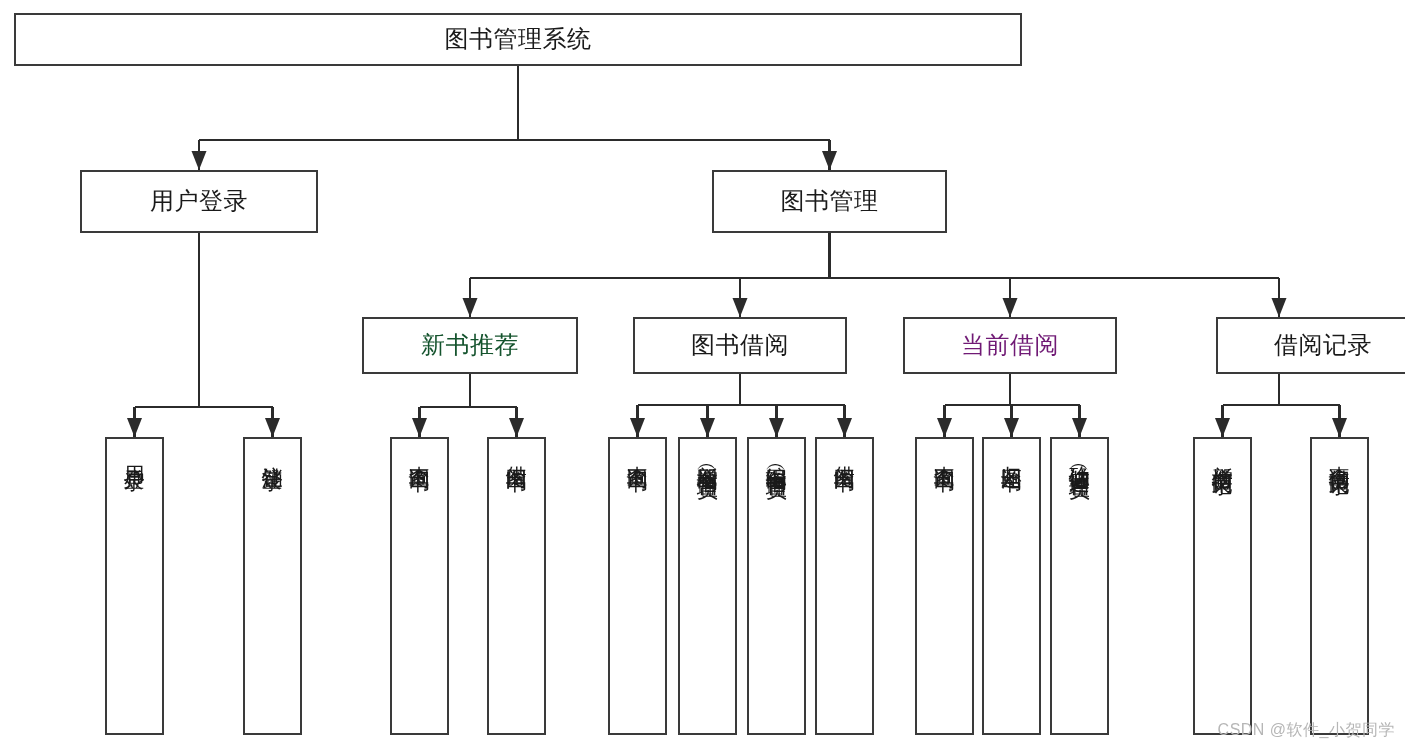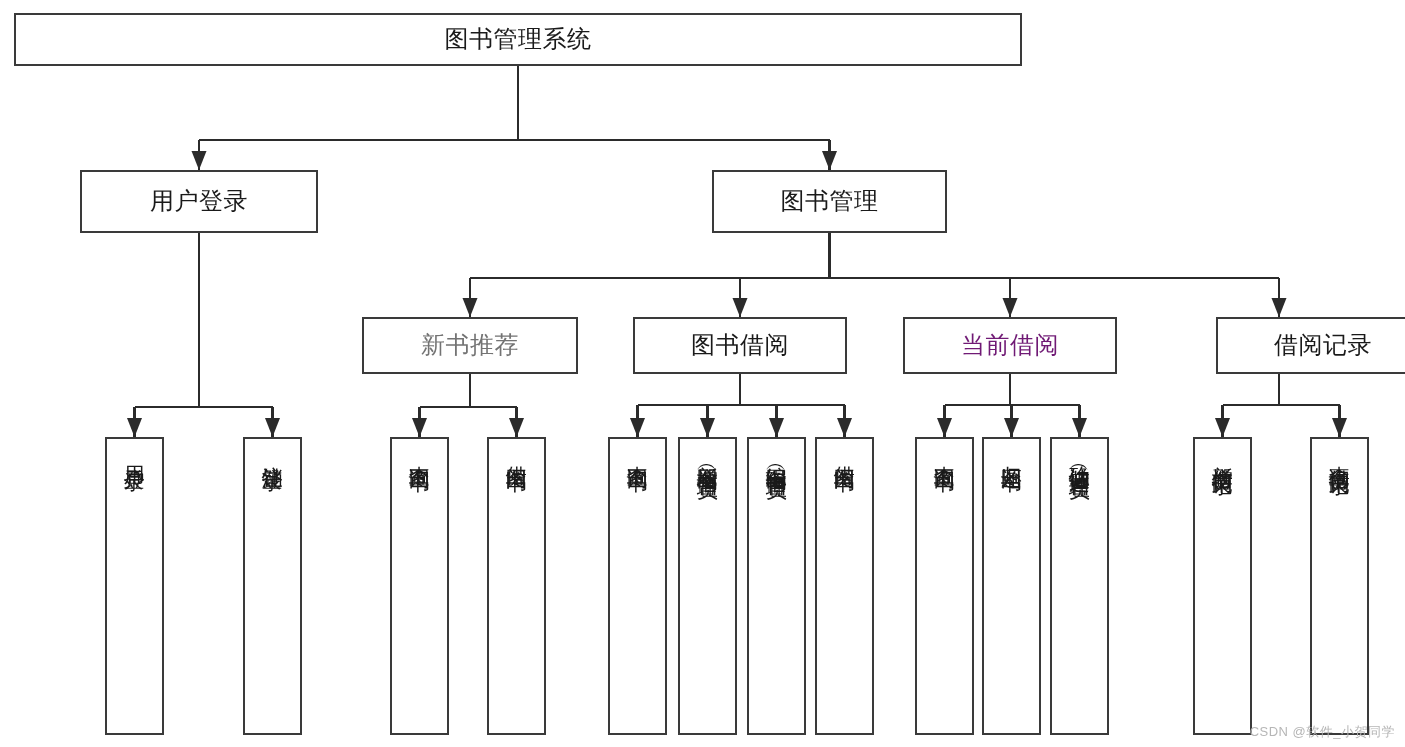--- a/index.html
+++ b/index.html
@@ -61,21 +61,21 @@
     left: 0;
     top: 0;
     width: 1405px;
     height: 747px;
     pointer-events: none;
   }
   #watermark {
     position: absolute;
     right: 10px;
     bottom: 6px;
-    font-size: 13px;
+    font-size: 16px;
     color: #b6b6b6;
     letter-spacing: 0.5px;
     white-space: nowrap;
     user-select: none;
   }
 </style>
 </head>
 <body>
 
 <div id="diagram-root">
@@ -137,21 +137,21 @@
       <div class="node-box" style="left: 14px; top: 13px; width: 1008px; height: 53px; border-color: rgb(58, 58, 58);">
         <span class="node-label-h" style="color: rgb(26, 26, 26);">图书管理系统</span>
       </div>
       <div class="node-box" style="left: 80px; top: 170px; width: 238px; height: 63px; border-color: rgb(58, 58, 58);">
         <span class="node-label-h" style="color: rgb(26, 26, 26);">用户登录</span>
       </div>
       <div class="node-box" style="left: 712px; top: 170px; width: 235px; height: 63px; border-color: rgb(58, 58, 58);">
         <span class="node-label-h" style="color: rgb(26, 26, 26);">图书管理</span>
       </div>
       <div class="node-box" style="left: 362px; top: 317px; width: 216px; height: 57px; border-color: rgb(58, 58, 58);">
-        <span class="node-label-h" style="color: #737373;">新书推荐</span>
+        <span class="node-label-h" style="color: #14532d;">新书推荐</span>
       </div>
       <div class="node-box" style="left: 633px; top: 317px; width: 214px; height: 57px; border-color: rgb(58, 58, 58);">
         <span class="node-label-h" style="color: rgb(26, 26, 26);">图书借阅</span>
       </div>
       <div class="node-box" style="left: 903px; top: 317px; width: 214px; height: 57px; border-color: rgb(58, 58, 58);">
         <span class="node-label-h" style="color: #701a75;">当前借阅</span>
       </div>
       <div class="node-box" style="left: 1172px; top: 317px; width: 214px; height: 57px; border-color: rgb(58, 58, 58); margin-left: 44px;">
         <span class="node-label-h" style="color: rgb(26, 26, 26);">借阅记录</span>
       </div>

